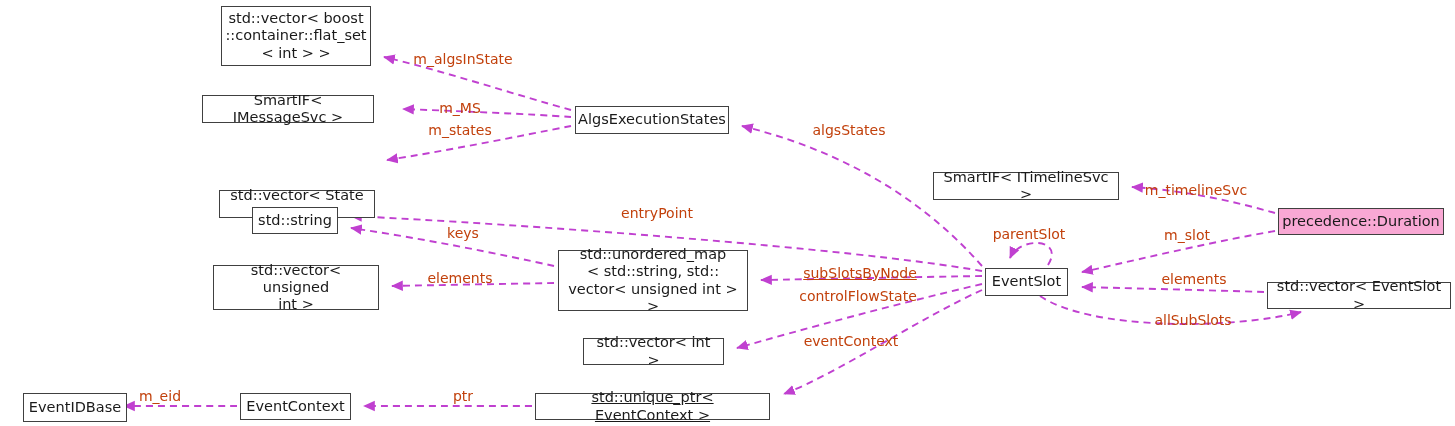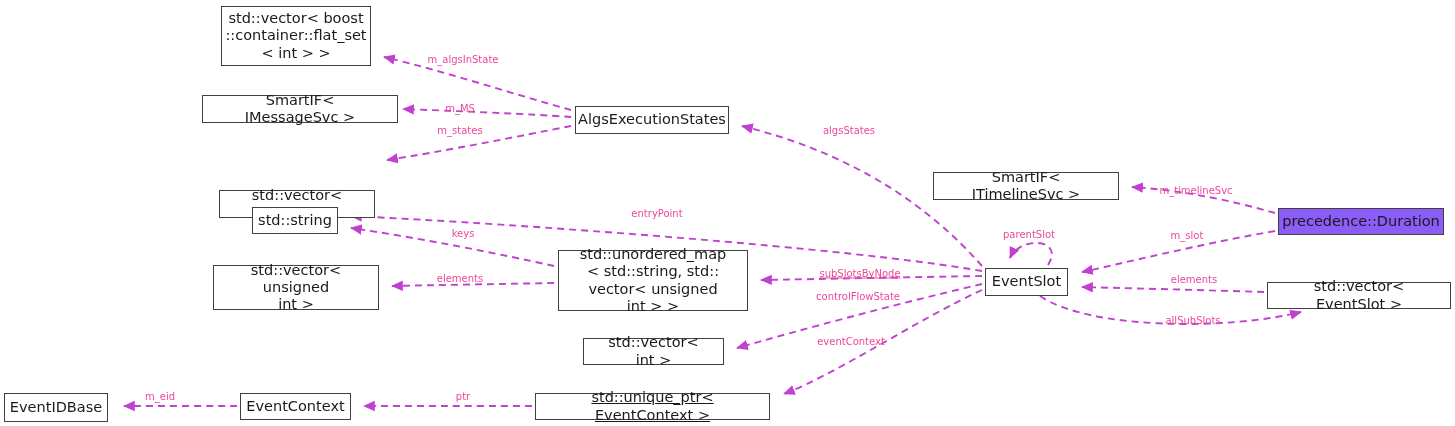--- a/index.html
+++ b/index.html
@@ -2,23 +2,23 @@
 <html><head>
 <meta charset="utf-8">
 <style>
   html,body{margin:0;padding:0;background:#ffffff;}
   #canvas{position:relative;width:1455px;height:426px;background:#ffffff;
           font-family:"DejaVu Sans","Liberation Sans",sans-serif;overflow:hidden;}
   #edges{position:absolute;left:0;top:0;width:1455px;height:426px;}
   .node{position:absolute;box-sizing:border-box;border:1.4px solid #404040;
         background:#ffffff;color:#1a1a1a;display:flex;align-items:center;
         justify-content:center;text-align:center;line-height:1.18;
-        font-size:14.5px;padding:2px 18px;white-space:pre-line;}
-  .node.focus{background:#8b5cf6;border-color:#404040;}
-  .elabel{position:absolute;font-size:10px;color:#ec4899;white-space:nowrap;
+        font-size:14.5px;padding:2px 6px;white-space:pre-line;}
+  .node.focus{background:#f9a8d4;border-color:#404040;}
+  .elabel{position:absolute;font-size:14px;color:#c2410c;white-space:nowrap;
           transform:translate(-50%,-50%);}
 </style>
 </head>
 <body>
 
 <div id="canvas">
   <svg id="edges" viewBox="0 0 1455 426" xmlns="http://www.w3.org/2000/svg">
     <defs>
       <marker id="arrow" viewBox="0 0 10 10" refX="9.2" refY="5" markerWidth="6.2" markerHeight="6.2" orient="auto-start-reverse">
         <path d="M 0 0.6 L 10 5 L 0 9.4 z" fill="#c040d0"></path>
@@ -41,35 +41,35 @@
         <path d="M 1264 292 C 1200 290 1120 288 1082 287" fill="none" stroke="#c040d0" stroke-width="1.9" stroke-dasharray="7,5" marker-end="url(#arrow)"></path>
         <path d="M 1040 296 C 1090 330 1230 330 1301 312" fill="none" stroke="#c040d0" stroke-width="1.9" stroke-dasharray="7,5" marker-end="url(#arrow)"></path>
         <path d="M 237 406 C 200 406 160 406 124 406" fill="none" stroke="#c040d0" stroke-width="1.9" stroke-dasharray="7,5" marker-end="url(#arrow)"></path>
         <path d="M 532 406 C 470 406 410 406 364 406" fill="none" stroke="#c040d0" stroke-width="1.9" stroke-dasharray="7,5" marker-end="url(#arrow)"></path>
       </g>
   </svg>
   <div id="node-layer">
       <div class="node" style="left: 221px; top: 6px; width: 150px; height: 60px;">std::vector&lt; boost
 ::container::flat_set
 &lt; int &gt; &gt;</div>
-      <div class="node" style="left: 202px; top: 95px; width: 196px; height: 28px;">SmartIF&lt; IMessageSvc &gt;</div>
+      <div class="node" style="left: 202px; top: 95px; width: 172px; height: 28px;">SmartIF&lt; IMessageSvc &gt;</div>
       <div class="node" style="left: 219px; top: 146px; width: 156px; height: 28px; margin-top: 44px;">std::vector&lt; State &gt;</div>
       <div class="node" style="left: 252px; top: 207px; width: 86px; height: 27px;">std::string</div>
       <div class="node" style="left: 213px; top: 265px; width: 166px; height: 45px;">std::vector&lt; unsigned
 int &gt;</div>
       <div class="node" style="left: 575px; top: 106px; width: 154px; height: 28px;">AlgsExecutionStates</div>
       <div class="node" style="left: 558px; top: 250px; width: 190px; height: 61px;">std::unordered_map
 &lt; std::string, std::
 vector&lt; unsigned int &gt; &gt;</div>
       <div class="node" style="left: 583px; top: 338px; width: 141px; height: 27px;">std::vector&lt; int &gt;</div>
       <div class="node" style="left: 933px; top: 172px; width: 186px; height: 28px;">SmartIF&lt; ITimelineSvc &gt;</div>
       <div class="node" style="left: 985px; top: 268px; width: 83px; height: 28px;">EventSlot</div>
       <div class="node focus" style="left: 1278px; top: 208px; width: 166px; height: 27px;">precedence::Duration</div>
       <div class="node" style="left: 1267px; top: 282px; width: 184px; height: 27px;">std::vector&lt; EventSlot &gt;</div>
-      <div class="node" style="left: 4px; top: 393px; width: 104px; height: 29px;">EventIDBase</div>
+      <div class="node" style="left: 23px; top: 393px; width: 104px; height: 29px;">EventIDBase</div>
       <div class="node" style="left: 240px; top: 393px; width: 111px; height: 27px;">EventContext</div>
       <div class="node" style="left: 535px; top: 393px; width: 235px; height: 27px; text-decoration: underline;">std::unique_ptr&lt; EventContext &gt;</div>
     </div>
   <div id="label-layer">
       <div class="elabel" style="left: 463px; top: 59px;">m_algsInState</div>
       <div class="elabel" style="left: 460px; top: 108px;">m_MS</div>
       <div class="elabel" style="left: 460px; top: 130px;">m_states</div>
       <div class="elabel" style="left: 849px; top: 130px;">algsStates</div>
       <div class="elabel" style="left: 657px; top: 213px;">entryPoint</div>
       <div class="elabel" style="left: 463px; top: 233px;">keys</div>

